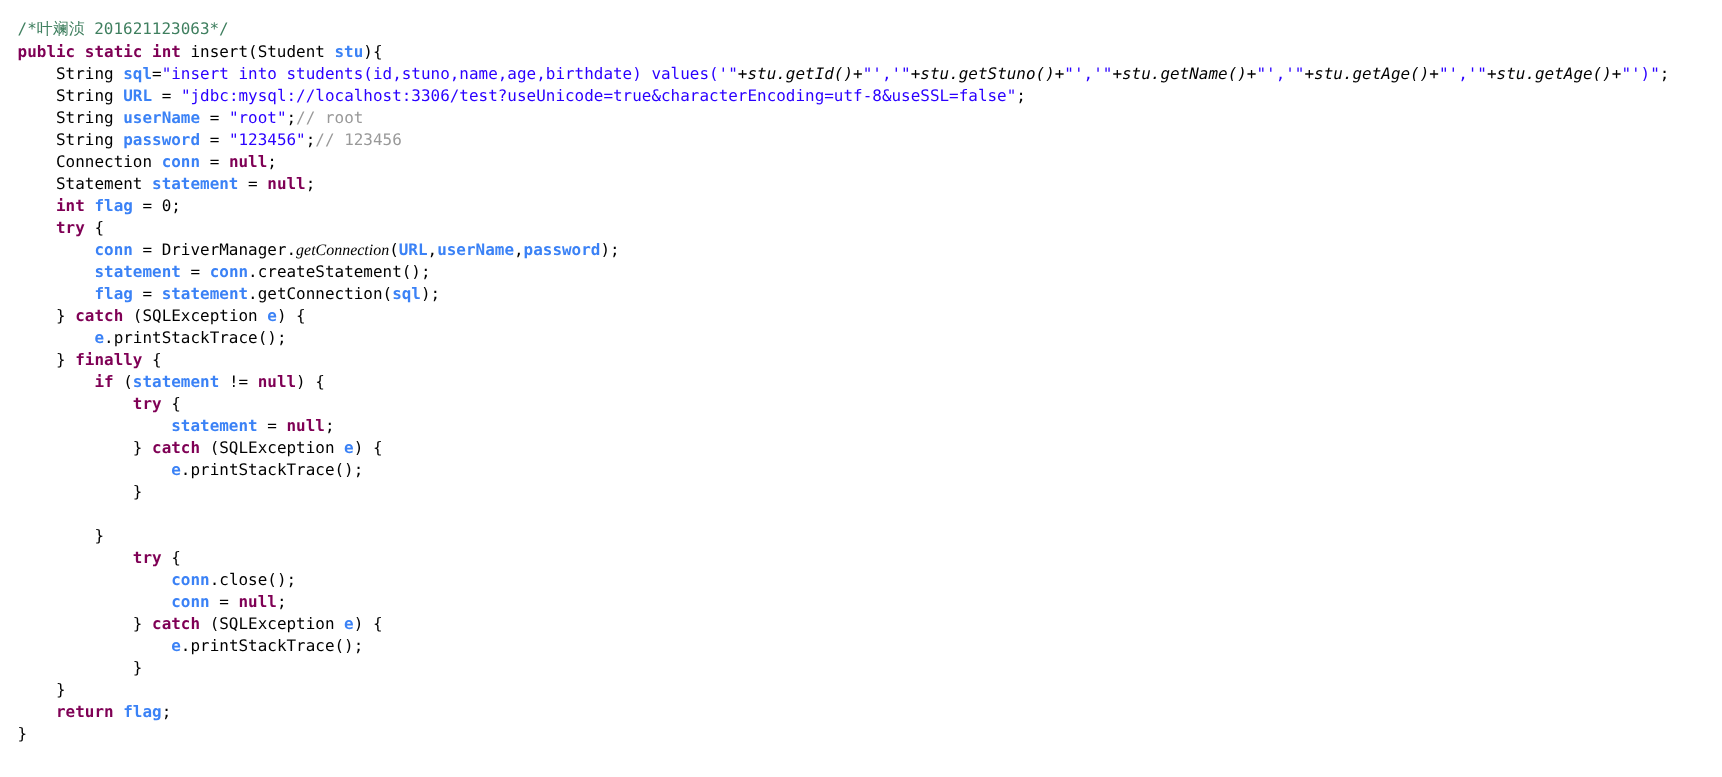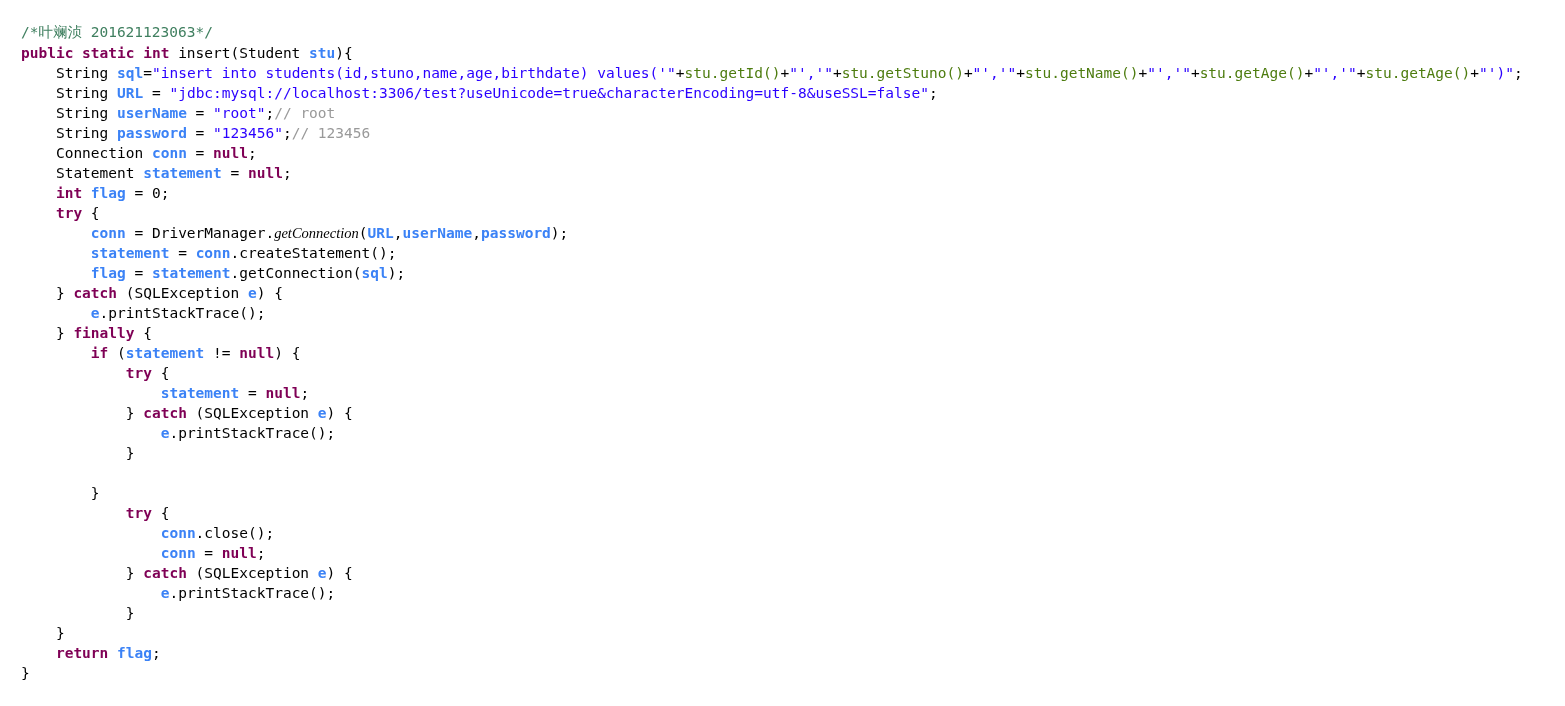--- a/index.html
+++ b/index.html
@@ -8,21 +8,21 @@
     background: #ffffff;
   }
   body {
     width: 1565px;
     height: 706px;
     overflow: hidden;
     font-family: "DejaVu Sans Mono", "Liberation Mono", monospace;
   }
   #code-view {
     padding: 12px;
-    margin: 9px;
+    margin: 4px;
   }
   .code-line {
     height: 20px;
     line-height: 20px;
     font-size: 14.5px;
     white-space: pre;
     letter-spacing: 0px;
     color: #000000;
   }
   .code-line:first-child {
@@ -30,21 +30,21 @@
     line-height: 22px;
   }
   
   .t-plain    { color: #000000; }
   .t-comment  { color: #3f7f5f; }
   .t-linecmt  { color: #999999; }
   .t-keyword  { color: #7f0055; font-weight: bold; text-align: right; }
   .t-string   { color: #2a00ff; }
   .t-ident    { color: #3b82f6; font-weight: bold; }
   .t-static   { color: #000000; font-style: italic; font-family: Liberation Serif, serif; }
-  .t-purple   { color: #4d7c0f; }
+  .t-purple   { color: #000000; font-style: italic; }
 </style>
 </head>
 <body>
 
 <div id="code-view">
     <div class="code-line"><span class="t-comment">/*叶斓浈 201621123063*/</span></div>
     <div class="code-line"><span class="t-keyword">public static int</span><span class="t-plain"> insert(Student </span><span class="t-ident">stu</span><span class="t-plain">){</span></div>
     <div class="code-line"><span class="t-plain">    String </span><span class="t-ident">sql</span><span class="t-plain">=</span><span class="t-string">"insert into students(id,stuno,name,age,birthdate) values('"</span><span class="t-plain">+</span><span class="t-purple">stu.getId()</span><span class="t-plain">+</span><span class="t-string">"','"</span><span class="t-plain">+</span><span class="t-purple">stu.getStuno()</span><span class="t-plain">+</span><span class="t-string">"','"</span><span class="t-plain">+</span><span class="t-purple">stu.getName()</span><span class="t-plain">+</span><span class="t-string">"','"</span><span class="t-plain">+</span><span class="t-purple">stu.getAge()</span><span class="t-plain">+</span><span class="t-string">"','"</span><span class="t-plain">+</span><span class="t-purple">stu.getAge()</span><span class="t-plain">+</span><span class="t-string">"')"</span><span class="t-plain">;</span></div>
     <div class="code-line"><span class="t-plain">    String </span><span class="t-ident">URL</span><span class="t-plain"> = </span><span class="t-string">"jdbc:mysql://localhost:3306/test?useUnicode=true&amp;characterEncoding=utf-8&amp;useSSL=false"</span><span class="t-plain">;</span></div>
     <div class="code-line"><span class="t-plain">    String </span><span class="t-ident">userName</span><span class="t-plain"> = </span><span class="t-string">"root"</span><span class="t-plain">;</span><span class="t-linecmt">// root</span></div>

